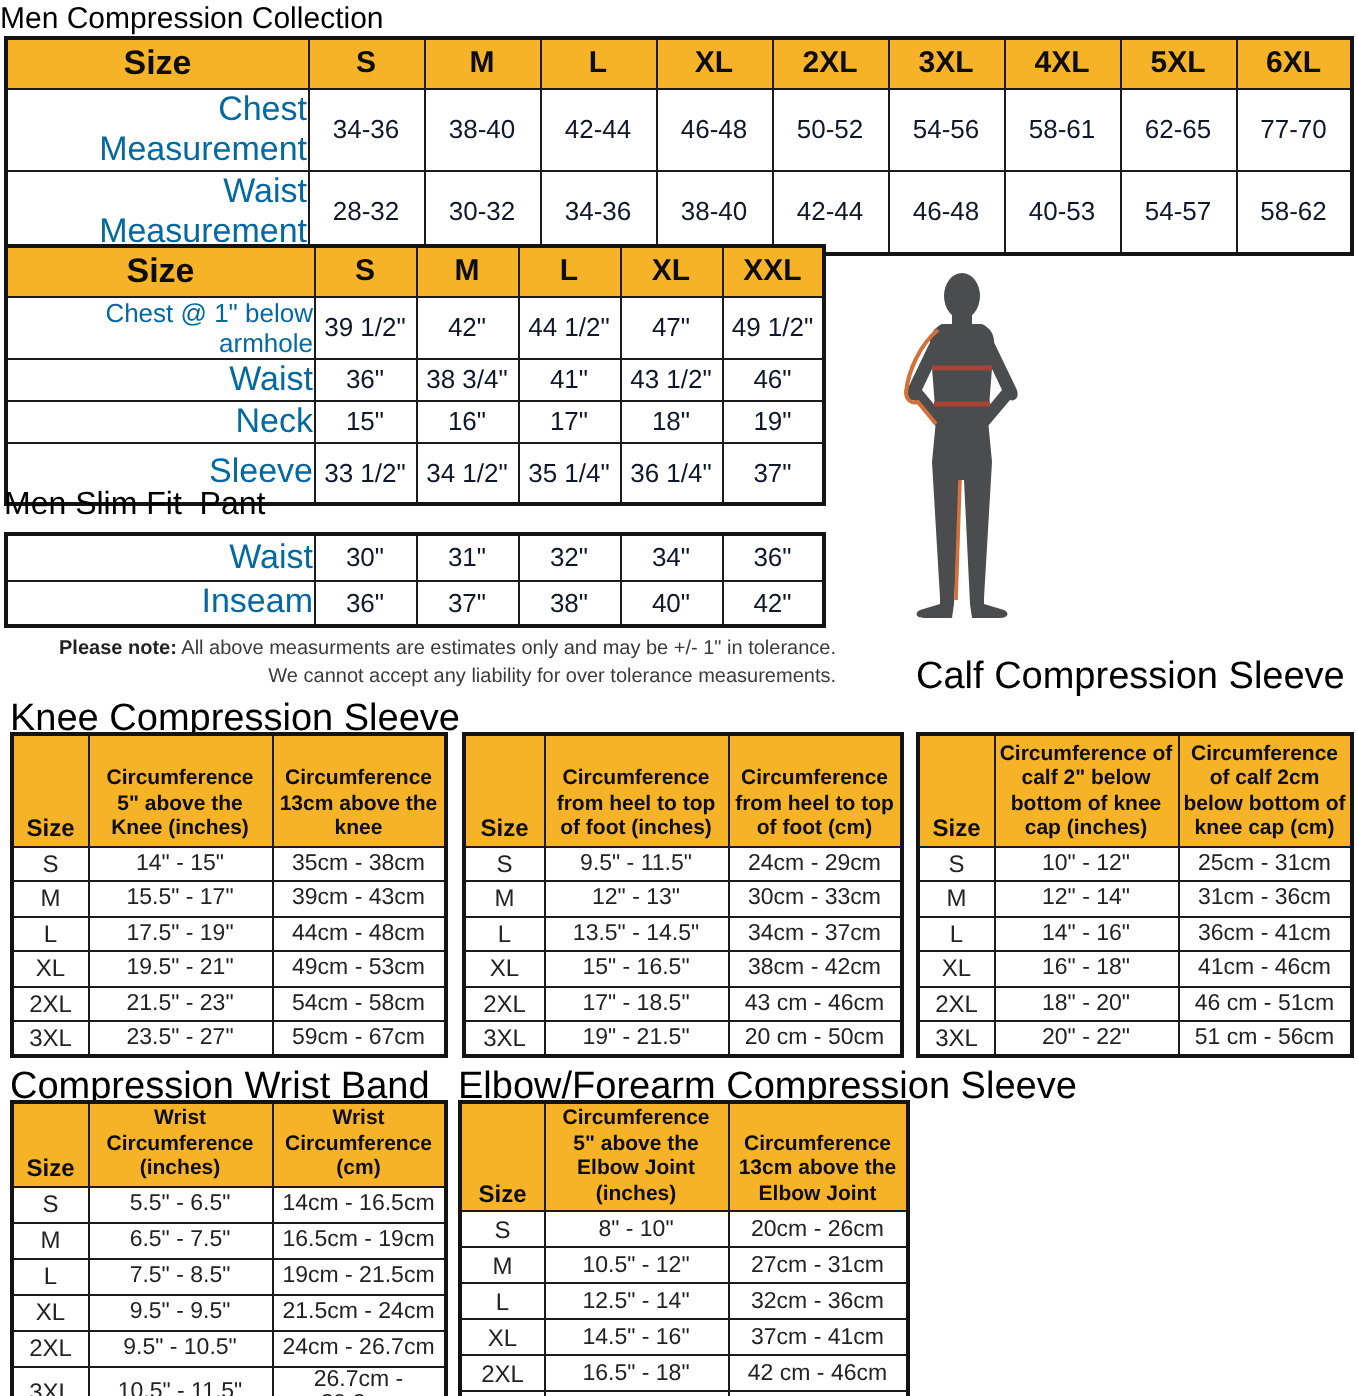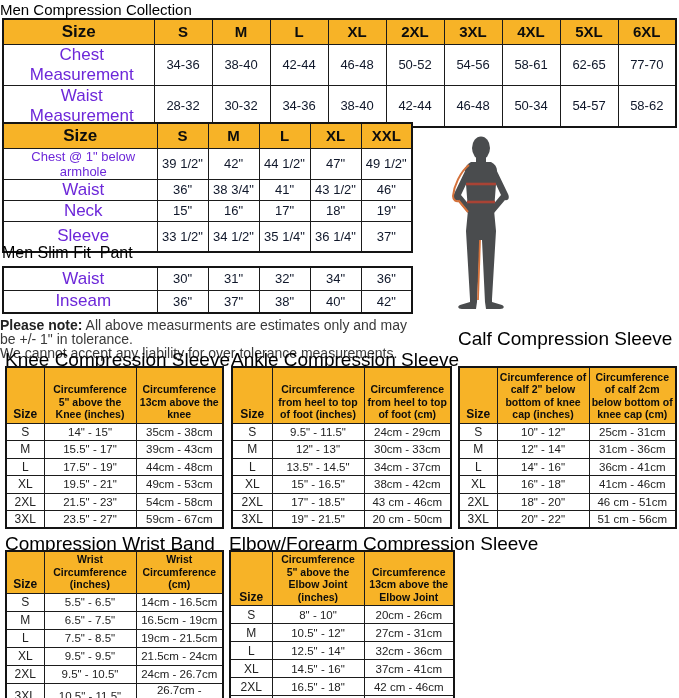--- a/index.html
+++ b/index.html
@@ -10,28 +10,28 @@
   .title{position:absolute;font-weight:normal;color:#000;text-align:left;white-space:pre}
   .t-big{font-size:15px}
   .t-sm{font-size:19px}
   table{position:absolute;border-collapse:collapse;table-layout:fixed;background:#fff;border:2px solid #141414}
   th,td{border:1.5px solid #1b1b1b;text-align:center;padding:0;overflow:hidden}
   th{background:#F7B327;color:#0d0d0d;font-weight:bold}
   
   .big th{font-size:15px}
   .big th.szhdr{font-size:17px}
   .big td{font-size:13px;color:#0f172a}
-  .big td.lbl{text-align:center;padding-left:6px;font-size:17px;color:#6d28d9}
+  .big td.lbl{text-align:right;padding-left:6px;font-size:17px;color:#0369a1}
   .big td.lbl.sm{font-size:13px}
   
   .small th{font-size:10.5px;line-height:12.5px;vertical-align:bottom;padding:1px 2px 2px 2px}
   .small th.szhdr{font-size:12px;padding-bottom:2px}
   .small td{font-size:11.5px;color:#222}
   .small td.szcell{font-size:12px}
-  .note{left:0;top:318px;width:418px;text-align:left;font-size:14px;line-height:14px;color:#3a3a3a}
+  .note{left:0;top:318px;width:418px;text-align:right;font-size:10px;line-height:14px;color:#3a3a3a}
   .note .nb{font-weight:bold;color:#222}
 </style>
 </head>
 <body>
 
 <div id="canvas">
 
   <div class="title t-big" style="left:0;top:1px;width:576px">Men Compression Collection</div>
   <table class="big" style="left:2px;top:18px;width:675px">
     <colgroup>
@@ -72,21 +72,21 @@
       <td>77-70</td>
     </tr>
     <tr style="height:24px">
       <td class="lbl">Waist Measurement</td>
       <td>28-32</td>
       <td>30-32</td>
       <td>34-36</td>
       <td>38-40</td>
       <td>42-44</td>
       <td>46-48</td>
-      <td>50-34</td>
+      <td>40-53</td>
       <td>54-57</td>
       <td>58-62</td>
     </tr>
   </tbody>
     </table>
 
   <table class="big" style="left:2px;top:122px;width:411px">
     <colgroup>
         <col style="width:154px">
         <col>
@@ -227,21 +227,20 @@
           <td>54cm - 58cm</td>
         </tr>
     <tr style="height:17.5px">
           <td class="szcell">3XL</td>
           <td>23.5" - 27"</td>
           <td>59cm - 67cm</td>
         </tr>
   </tbody>
     </table>
 
-  <div class="title t-sm" style="left:231px;top:349px;width:221px">Ankle Compression Sleeve</div>
   <table class="small" style="left:231px;top:366px;width:221px">
     <colgroup>
         <col style="width:40px">
         <col style="width:92px">
         <col>
       </colgroup>
     <tbody>
         <tr style="height:56px">
       <th class="szhdr">Size</th>
       <th>Circumference from heel to top of foot (inches)</th>

